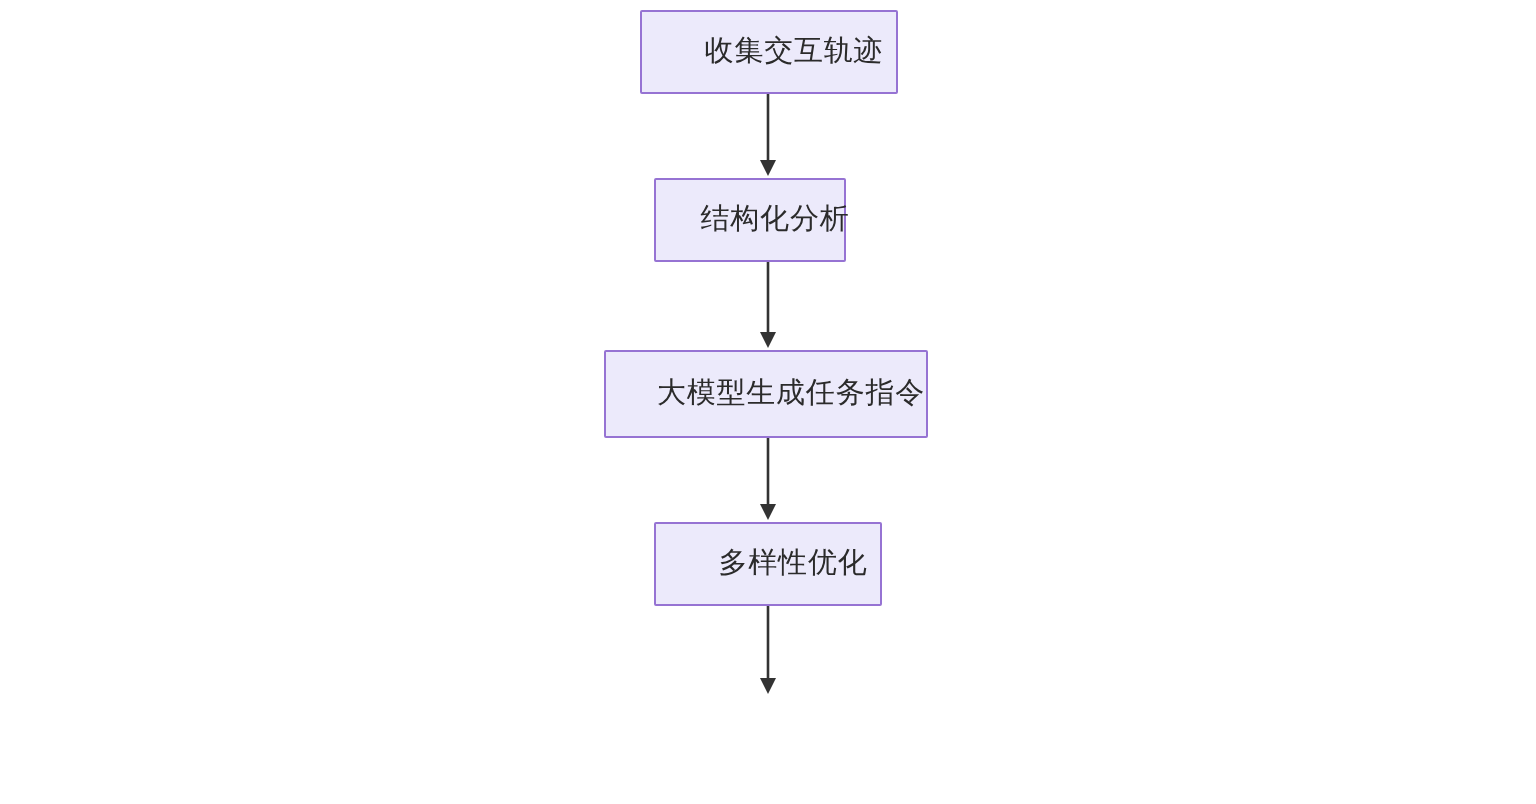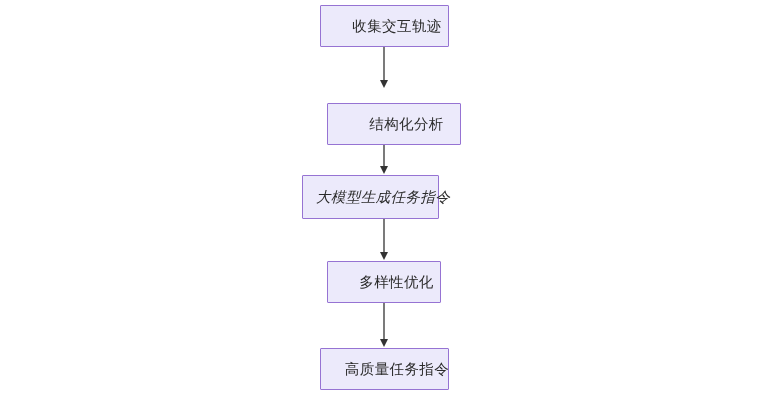--- a/index.html
+++ b/index.html
@@ -69,29 +69,26 @@
     </g>
     <g>
       <line x1="384" y1="303" x2="384" y2="343" stroke="#333333" stroke-width="1.3" marker-end="url(#arrowhead)"></line>
     </g>
   </svg>
 
   <div class="node" id="node-1" style="left:320px; top:5px; width:129px; height:42px;">
     <span class="node-label">收集交互轨迹</span>
   </div>
 
-  <div class="node" id="node-2" style="left:327px; top:103px; width:134px; height:42px;">
+  <div class="node" id="node-2" style="left:327px; top:89px; width:96px; height:42px;">
     <span class="node-label">结构化分析</span>
   </div>
 
-  <div class="node" id="node-3" style="left:302px; top:175px; width:137px; height:44px;font-style:italic;">
+  <div class="node" id="node-3" style="left:302px; top:175px; width:162px; height:44px;">
     <span class="node-label">大模型生成任务指令</span>
   </div>
 
   <div class="node" id="node-4" style="left:327px; top:261px; width:114px; height:42px;text-align:center;">
     <span class="node-label">多样性优化</span>
   </div>
 
-  <div class="node" id="node-5" style="left:320px; top:348px; width:129px; height:42px;">
-    <span class="node-label">高质量任务指令</span>
-  </div>
 
 </div>
 
 </body></html>

